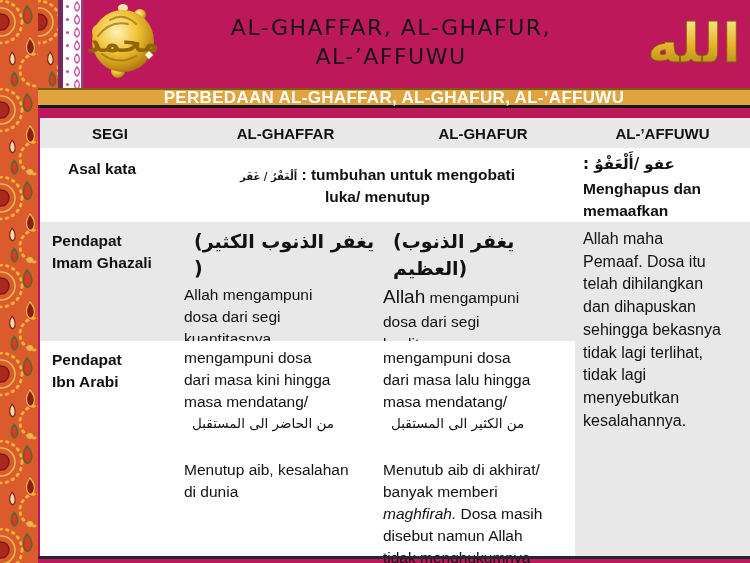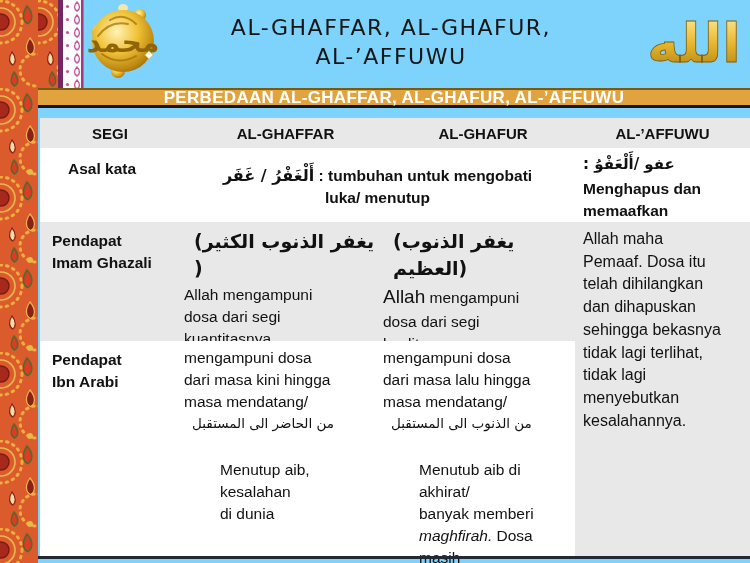--- a/index.html
+++ b/index.html
@@ -1,18 +1,18 @@
 <!DOCTYPE html>
 <html><head>
 <meta charset="utf-8">
 <style>
   html,body{margin:0;padding:0;background:#9a9a9a;}
   .slide{
     position:relative;width:750px;height:563px;margin:0 auto;
-    background:#7dd3fc;overflow:hidden;
+    background:#be185d;overflow:hidden;
     font-family:"Liberation Sans",sans-serif;color:#111;
   }
   .abs{position:absolute;}
 
   
   .title{
     left:191px;top:13px;width:400px;text-align:center;
     font-family:"DejaVu Sans",sans-serif;font-size:22px;font-weight:500;
     letter-spacing:1.5px;line-height:1.32;color:#151515;
   }
@@ -52,21 +52,21 @@
   .r2c2{grid-row:5;grid-column:2;padding:6px 0 0 4px;}
   .r2c3{grid-row:5;grid-column:3;padding:6px 0 0 8px;}
   .r2c4{grid-row:5/7;grid-column:4;padding:6px 4px 0 8px;font-size:16px;line-height:1.42;}
   .r3c1{grid-row:6;grid-column:1;padding:8px 0 0 12px;}
   .r3c2{grid-row:6;grid-column:2;padding:6px 0 0 4px;}
   .r3c3{grid-row:6;grid-column:3;padding:6px 0 0 8px;}
 
   .ar-paren{font-size:19px;font-weight:600;padding-left:10px;margin-bottom:2px;}
   .ar-small{font-size:13.5px;padding-left:8px;margin-top:1px;}
   .big-allah{font-size:19px;}
-  .gap26{margin-top:26px;margin-left:36px;}
+  .gap26{margin-top:26px;}
   .affuwu-ar{font-size:15px;font-weight:600;text-align:left;margin-bottom:3px;}
 
   .bottom-line{left:38px;top:556px;width:712px;height:3px;background:#242833;}
 </style>
 </head>
 <body>
 
 <div class="slide">
 
   <svg class="abs" style="left:0;top:0" width="38" height="563">
@@ -154,21 +154,21 @@
 
   <div class="abs tbl">
 
     <div class="hd gray h1">SEGI</div>
     <div class="hd gray h3 shift">AL-GHAFUR</div>
     <div class="hd gray h2 shift">AL-GHAFFAR</div>
     <div class="hd gray h4">AL-’AFFUWU</div>
 
     <div class="cell white bold r1c1">Asal kata</div>
     <div class="cell white bold r1m">
-      <span class="ar" style="font-size:16px">أَلْغَفْرُ /  غَفَر</span>
+      <span class="ar" style="font-size:10px">أَلْغَفْرُ /  غَفَر</span>
       <span>: tumbuhan untuk mengobati</span>
       <div>luka/ menutup</div>
     </div>
     <div class="cell white r1c4">
       <div class="ar affuwu-ar" dir="rtl">عفو /أَلْعَفْوُ :</div>
       <div class="bold pre">Menghapus dan
 memaafkan</div>
     </div>
 
     <div class="cell gray bold r2c1">
@@ -206,21 +206,21 @@
 dari masa kini hingga
 masa mendatang/</div>
       <div class="ar ar-small">من الحاضر الى المستقبل</div>
       <div class="pre gap26">Menutup aib, kesalahan
 di dunia</div>
     </div>
     <div class="cell white r3c3">
       <div class="pre">mengampuni dosa
 dari masa lalu hingga
 masa mendatang/</div>
-      <div class="ar ar-small">من الذنوب الى المستقبل</div>
+      <div class="ar ar-small">من الكثير الى المستقبل</div>
       <div class="pre gap26"><span>Menutub aib di akhirat/
 banyak memberi </span><i>maghfirah.</i><span>  Dosa masih
 disebut namun Allah
 tidak menghukumnya</span></div>
     </div>
   </div>
 
   <div class="abs bottom-line"></div>
 
 </div>

